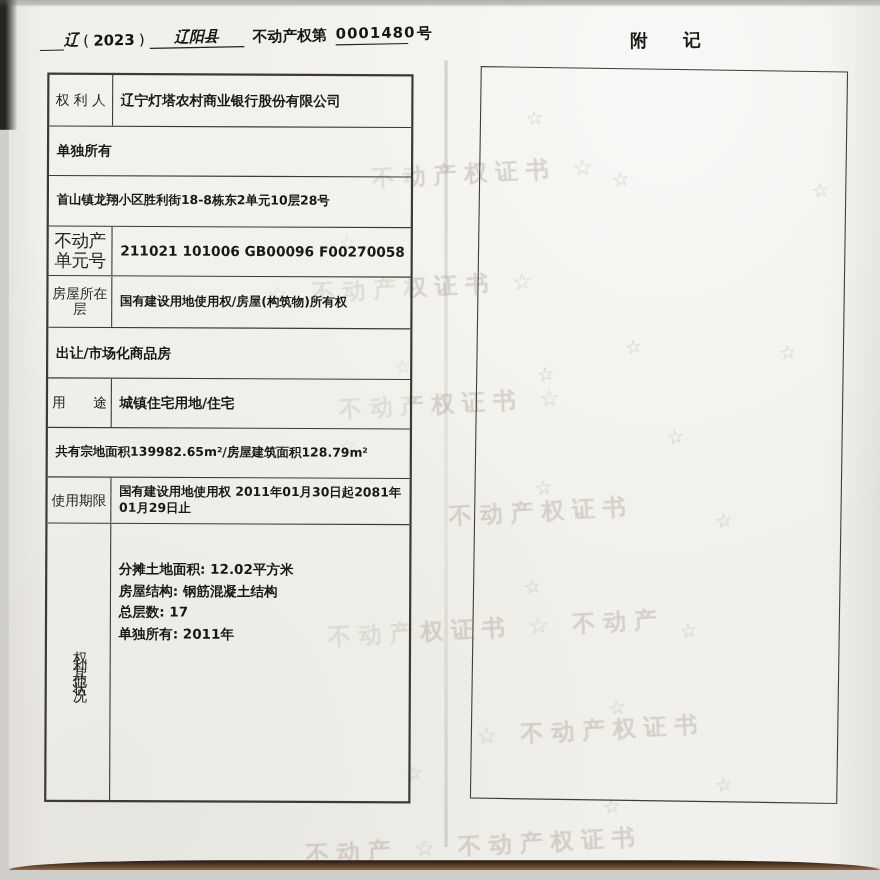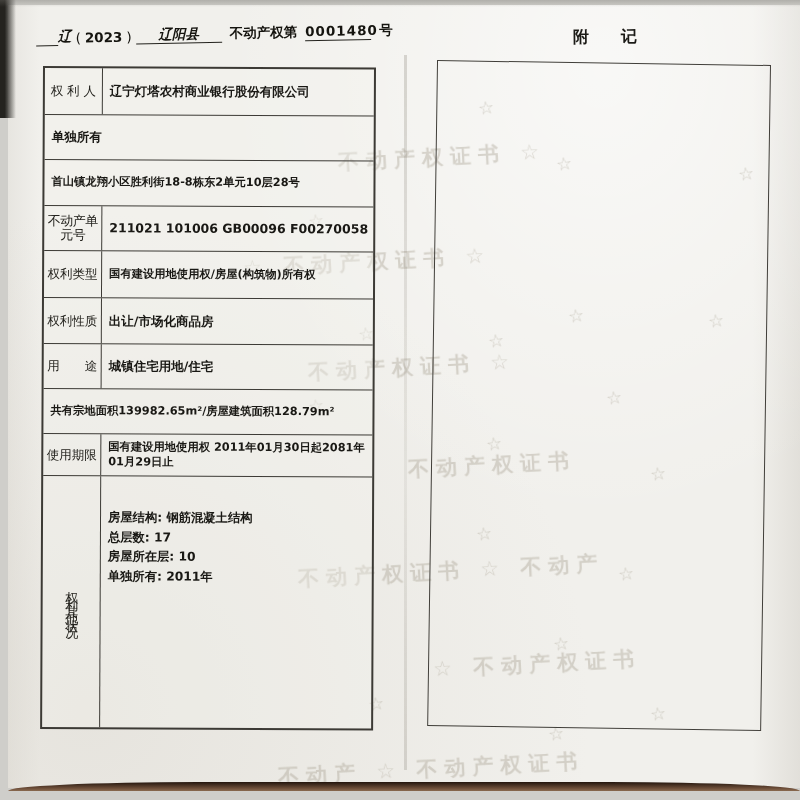--- a/index.html
+++ b/index.html
@@ -52,21 +52,21 @@
   
   #cert-table{position:absolute;left:35px;top:61px;width:333px;height:663px;
     border:2px solid #3c3a35;box-sizing:border-box;display:flex;flex-direction:column;
     transform:rotate(.25deg);transform-origin:top left;background:rgba(244,243,239,.35);}
   .t-row{display:flex;border-bottom:1.4px solid #3c3a35;box-sizing:border-box;}
   .t-row:last-child{border-bottom:none;flex:1;}
   .t-label{width:58px;min-width:58px;border-right:1.4px solid #3c3a35;box-sizing:border-box;
     display:flex;align-items:center;justify-content:center;text-align:center;
     font-family:"DejaVu Serif",serif;font-size:12.5px;color:#23221d;
     padding:0 3px;line-height:1.1;}
-  .t-label.tiny{font-size:13px;letter-spacing:-.5px;}
+  .t-label.tiny{font-size:16px;letter-spacing:-.5px;}
   .t-value{flex:1;display:flex;align-items:center;padding:2px 4px 2px 7px;
     font-size:12.5px;font-weight:bold;color:#191814;line-height:1.25;}
   .t-value.small{font-size:11.3px;}
   .r1{height:47px;} .r2{height:45px;} .r3{height:46px;} .r4{height:45px;}
   .r5{height:47px;} .r6{height:46px;} .r7{height:45px;} .r8{height:45px;} .r9{height:42px;}
   .vert-label{writing-mode:vertical-lr;text-orientation:upright;letter-spacing:7px;
     font-family:"DejaVu Serif",serif;font-size:13px;color:#23221d;}
   .status-lines{display:block;padding:32px 4px 0 7px;font-size:12.3px;font-weight:bold;
     color:#191814;line-height:1.6;align-self:flex-start;}
   .status-lines div{white-space:nowrap;}
@@ -133,46 +133,45 @@
         <div class="t-value">单独所有</div>
       </div>
       <div class="t-row r3">
         <div class="t-value small">首山镇龙翔小区胜利街18-8栋东2单元10层28号</div>
       </div>
       <div class="t-row r4">
         <div class="t-label tiny">不动产单元号</div>
         <div class="t-value">211021 101006 GB00096 F00270058</div>
       </div>
       <div class="t-row r5">
-        <div class="t-label">权利类型</div>
+        <div class="t-label">房屋所在层</div>
         <div class="t-value small">国有建设用地使用权/房屋(构筑物)所有权</div>
       </div>
       <div class="t-row r6">
-        <div class="t-label">权利性质</div>
         <div class="t-value">出让/市场化商品房</div>
       </div>
       <div class="t-row r7">
         <div class="t-label">用　　途</div>
         <div class="t-value">城镇住宅用地/住宅</div>
       </div>
       <div class="t-row r8">
         <div class="t-value small">共有宗地面积139982.65m²/房屋建筑面积128.79m²</div>
       </div>
       <div class="t-row r9">
         <div class="t-label">使用期限</div>
         <div class="t-value small">国有建设用地使用权 2011年01月30日起2081年01月29日止</div>
       </div>
       <div class="t-row">
         <div class="t-label">
           <span class="vert-label">权利其他状况</span>
         </div>
         <div class="t-value status-lines">
+          <div>分摊土地面积: 12.02平方米</div>
           <div>房屋结构: 钢筋混凝土结构</div>
           <div>总层数: 17</div>
-          <div>房屋所在层: 10</div>
           <div>单独所有: 2011年</div>
         </div>
       </div>
     </div>
 
     <div class="corner-shadow"></div>
     <div class="top-edge"></div>
     <div class="bottom-strip"></div>
   </div>
 </div>

